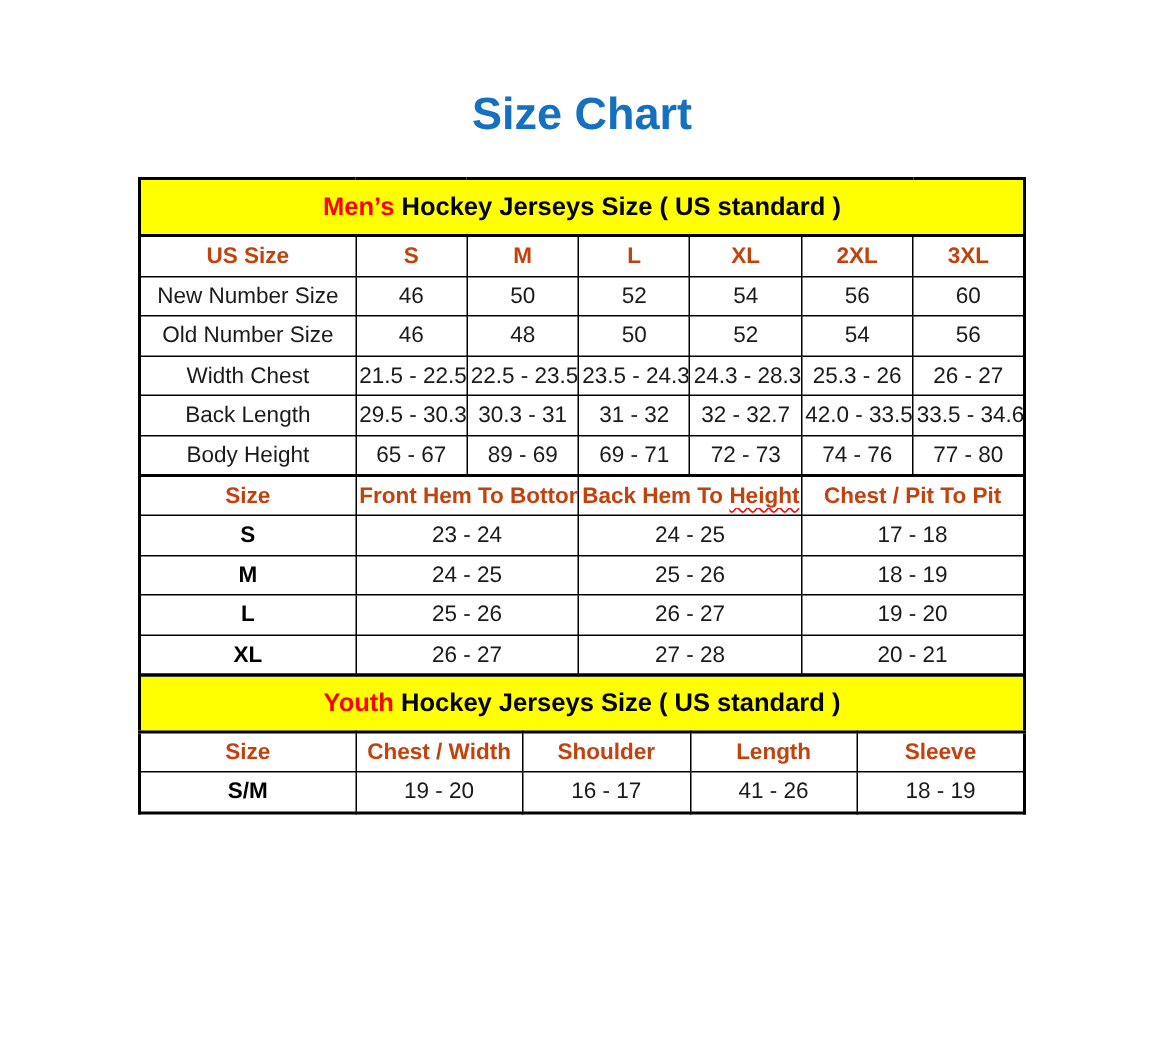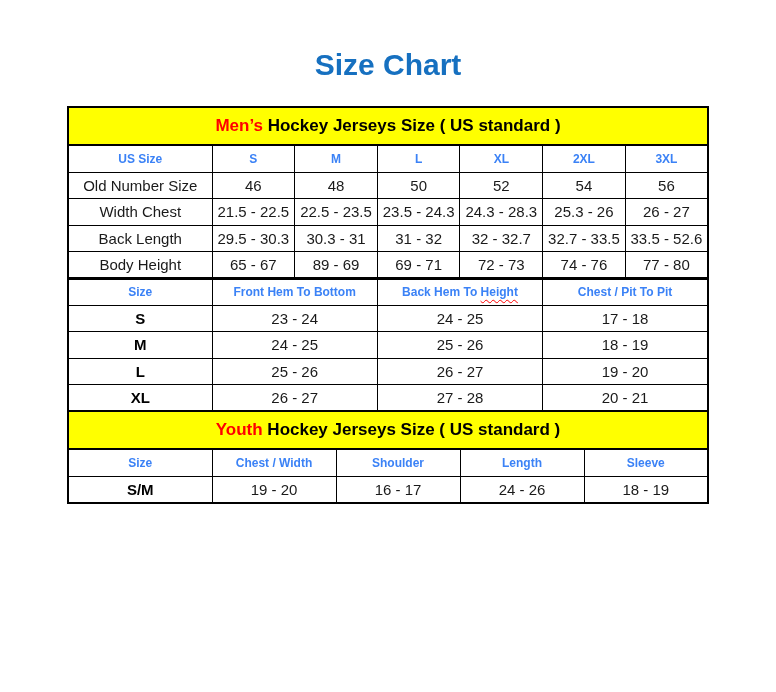--- a/index.html
+++ b/index.html
@@ -6,33 +6,33 @@
     margin: 0;
     padding: 0;
     background: #ffffff;
     font-family: "Liberation Sans", sans-serif;
   }
   .page {
     width: 776px;
     height: 692px;
     background: #ffffff;
     box-sizing: border-box;
-    padding-top: 48px;
+    padding-top: 60px;
     overflow: hidden;
   }
   .title {
     margin: 0 0 24px 0;
     text-align: center;
     font-size: 30px;
     font-weight: bold;
     letter-spacing: 0px;
     color: var(--title-blue, #1670C0);
   }
   .tables {
-    width: 642px;
+    width: 592px;
     margin: 0 auto;
     border-radius: 11px;
   }
   table {
     border-collapse: collapse;
     table-layout: fixed;
     width: 100%;
     border: 2.5px solid var(--border-black, #000);
   }
   .size-table + .size-table table {
@@ -52,23 +52,23 @@
     background: var(--band-yellow, #FFFF00);
     height: 36px;
     font-size: 17px;
     font-weight: bold;
     color: #000;
     border-bottom: 2px solid var(--border-black, #000);
   }
   tr.band .hl { color: var(--highlight-red, #FF0000); }
   tr.cols th {
     height: 25.5px;
-    font-size: 12px;
+    font-size: 15px;
     font-weight: bold;
-    color: #3b82f6;
+    color: #c2410c;
   }
   tbody td {
     height: 25.5px;
     font-size: 15px;
     font-weight: normal;
   }
   tbody td.rowlabel.bold { font-weight: bold; color: #000; }
   .squiggle {
     text-decoration-line: underline;
     text-decoration-style: wavy;
@@ -103,20 +103,29 @@
               <th>S</th>
               <th>M</th>
               <th>L</th>
               <th>XL</th>
               <th>2XL</th>
               <th>3XL</th>
             </tr>
           </thead>
           <tbody>
             <tr>
+              <td class="rowlabel">New Number Size</td>
+              <td>46</td>
+              <td>50</td>
+              <td>52</td>
+              <td>54</td>
+              <td>56</td>
+              <td>60</td>
+            </tr>
+            <tr>
               <td class="rowlabel">Old Number Size</td>
               <td>46</td>
               <td>48</td>
               <td>50</td>
               <td>52</td>
               <td>54</td>
               <td>56</td>
             </tr>
             <tr>
               <td class="rowlabel">Width Chest</td>
@@ -126,22 +135,22 @@
               <td>24.3 - 28.3</td>
               <td>25.3 - 26</td>
               <td>26 - 27</td>
             </tr>
             <tr>
               <td class="rowlabel">Back Length</td>
               <td>29.5 - 30.3</td>
               <td>30.3 - 31</td>
               <td>31 - 32</td>
               <td>32 - 32.7</td>
-              <td>32.7 - 33.5</td>
-              <td>33.5 - 52.6</td>
+              <td>42.0 - 33.5</td>
+              <td>33.5 - 34.6</td>
             </tr>
             <tr>
               <td class="rowlabel">Body Height</td>
               <td>65 - 67</td>
               <td>89 - 69</td>
               <td>69 - 71</td>
               <td>72 - 73</td>
               <td>74 - 76</td>
               <td>77 - 80</td>
             </tr>
@@ -211,20 +220,20 @@
               <th>Shoulder</th>
               <th>Length</th>
               <th>Sleeve</th>
             </tr>
           </thead>
           <tbody>
             <tr>
               <td class="rowlabel bold">S/M</td>
               <td>19 - 20</td>
               <td>16 - 17</td>
-              <td>24 - 26</td>
+              <td>41 - 26</td>
               <td>18 - 19</td>
             </tr>
           </tbody>
         </table>
       </section>
   </div>
 </div>
 
 </body></html>

